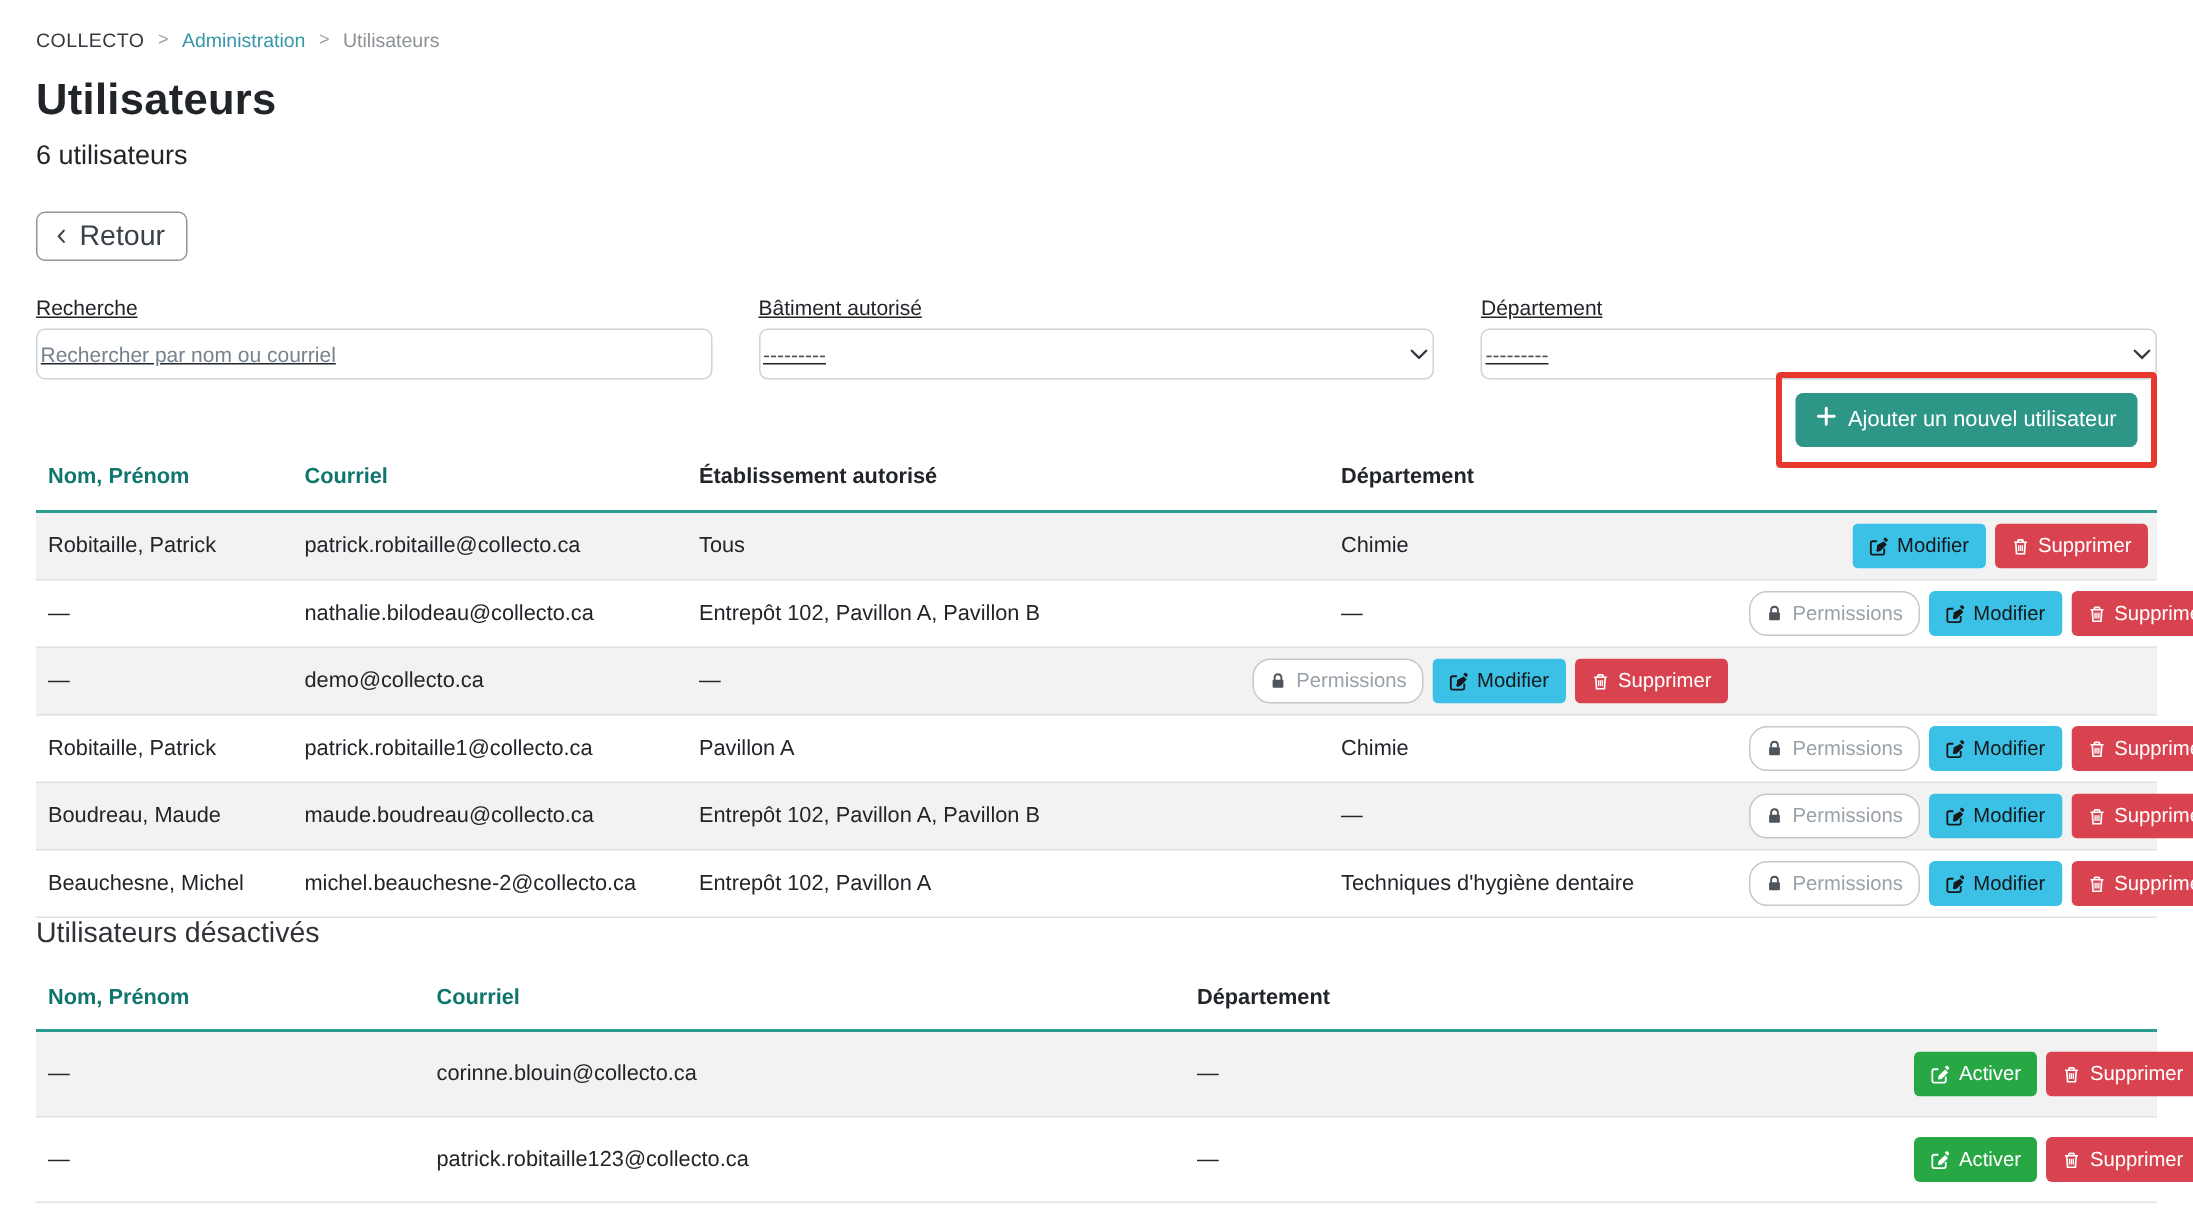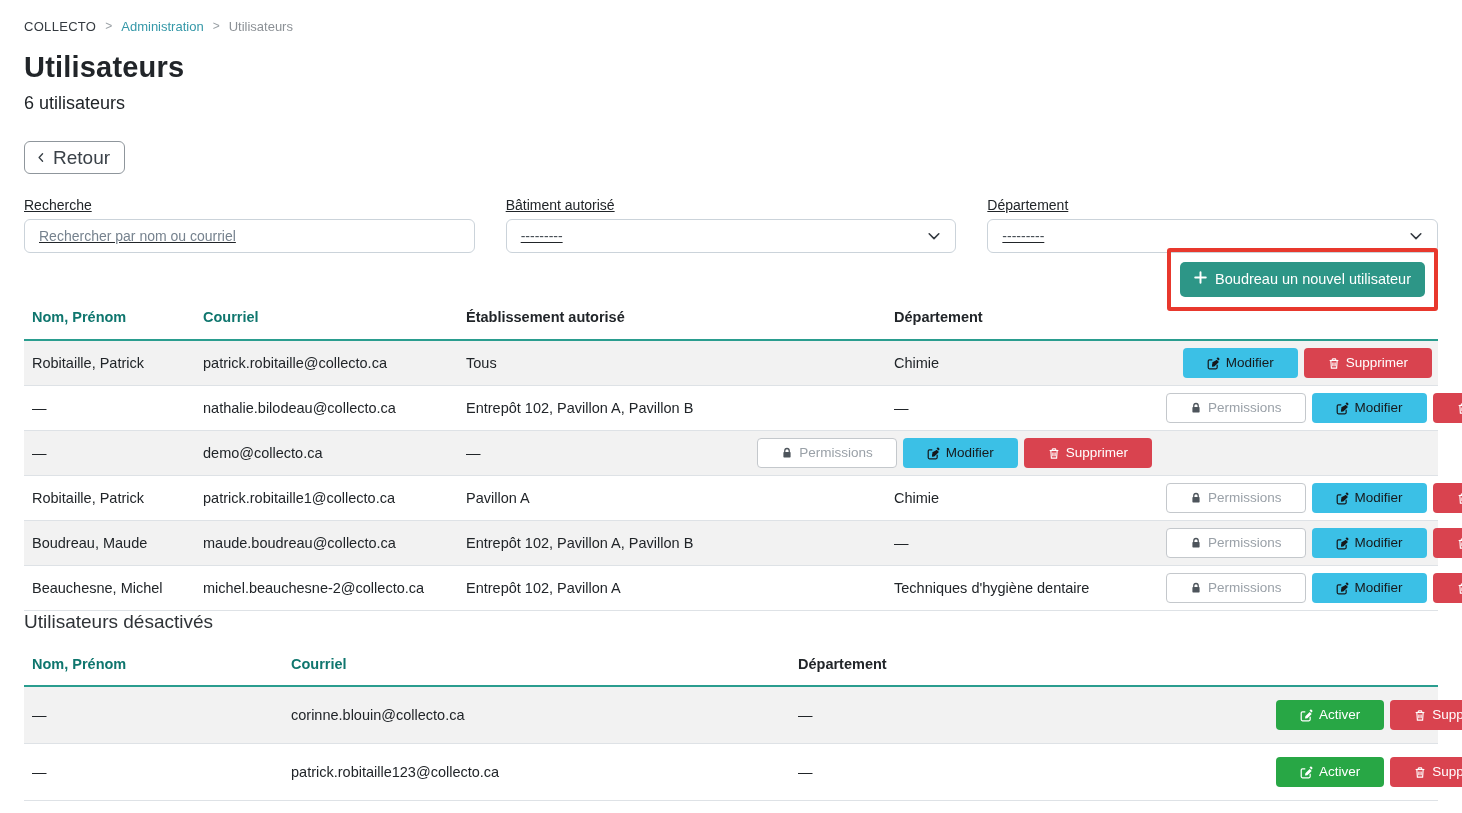--- a/index.html
+++ b/index.html
@@ -33,21 +33,21 @@
   .btn-back svg { display: block; }
 
   
   .filters { display: flex; gap: 31px; margin-top: 23px; }
   .filter { flex: 1 1 0; min-width: 0; text-decoration: underline; }
   .filter-label { font-size: 14px; color: #212529; margin-bottom: 6px; }
   .control {
     height: 34px; width: 100%;
     border: 1px solid #cbd3da; border-radius: 6px;
     font-size: 14px; font-family: inherit;
-    padding: 0 14px; color: #495057; background: #fff;
+    padding: 0 2px; color: #495057; background: #fff;
     display: flex; align-items: center; justify-content: space-between;
   }
   input.control::placeholder { color: #76828e; opacity: 1; }
   input.control { display: block; }
   .select-control { cursor: pointer; }
   .select-control .chev { color: #343a40; display: flex; align-items: center; }
 
   
   .annotation-row {
     display: flex; justify-content: flex-end;
@@ -81,25 +81,25 @@
   .u-body .u-row:nth-child(odd) { background: #f2f2f2; }
   .cell.actions {
     display: flex; justify-content: flex-end; gap: 6px;
     padding: 7px 6px 7px 8px;
   }
 
   
   .btn {
     display: inline-flex; align-items: center; gap: 6px;
     font-size: 13.5px; font-family: inherit; line-height: 18px;
-    border-radius: 4px; padding: 5px 23px; border: 1px solid transparent;
+    border-radius: 4px; padding: 5px 10px; border: 1px solid transparent;
     cursor: pointer; white-space: nowrap;
   }
   .btn svg { display: block; flex: 0 0 auto; }
-  .btn-permissions { background: #ffffff; border-color: #c4c8cc; color: #9aa1a8; }
+  .btn-permissions { background: #ffffff; border-color: #c4c8cc; color: #9aa1a8; border-radius: 12px; }
   .btn-permissions .ico { color: #4d545b; }
   .btn-modify { background: #3bc0e6; color: #16191c; }
   .btn-delete { background: #d9434f; color: #ffffff; justify-content: space-between; }
   .btn-activate { background: #28a745; color: #ffffff; }
 
   
   .section-title { font-size: 19px; color: #2f3337; font-weight: 400; }
   .d-table { margin-top: 12px; }
   .d-table .cell { padding: 13px 8px; }
   .d-table .u-head .cell { padding: 9px 8px 11px 8px; }
@@ -162,21 +162,21 @@
     </div>
   </div>
 
   
   <div class="annotation-row">
     <div class="annotation-box">
       <button class="btn-add">
         <span><svg width="13" height="13" viewBox="0 0 16 16" fill="none" stroke="currentColor" stroke-width="2.4" stroke-linecap="round">
               <path d="M8 1.5v13M1.5 8h13"></path>
             </svg></span>
-        <span>Boudreau un nouvel utilisateur</span>
+        <span>Ajouter un nouvel utilisateur</span>
       </button>
     </div>
   </div>
 
   
   <div class="u-table">
     <div class="u-row u-head">
       <div class="cell th-teal">Nom, Prénom</div>
       <div class="cell th-teal">Courriel</div>
       <div class="cell th-dark">Établissement autorisé</div>

